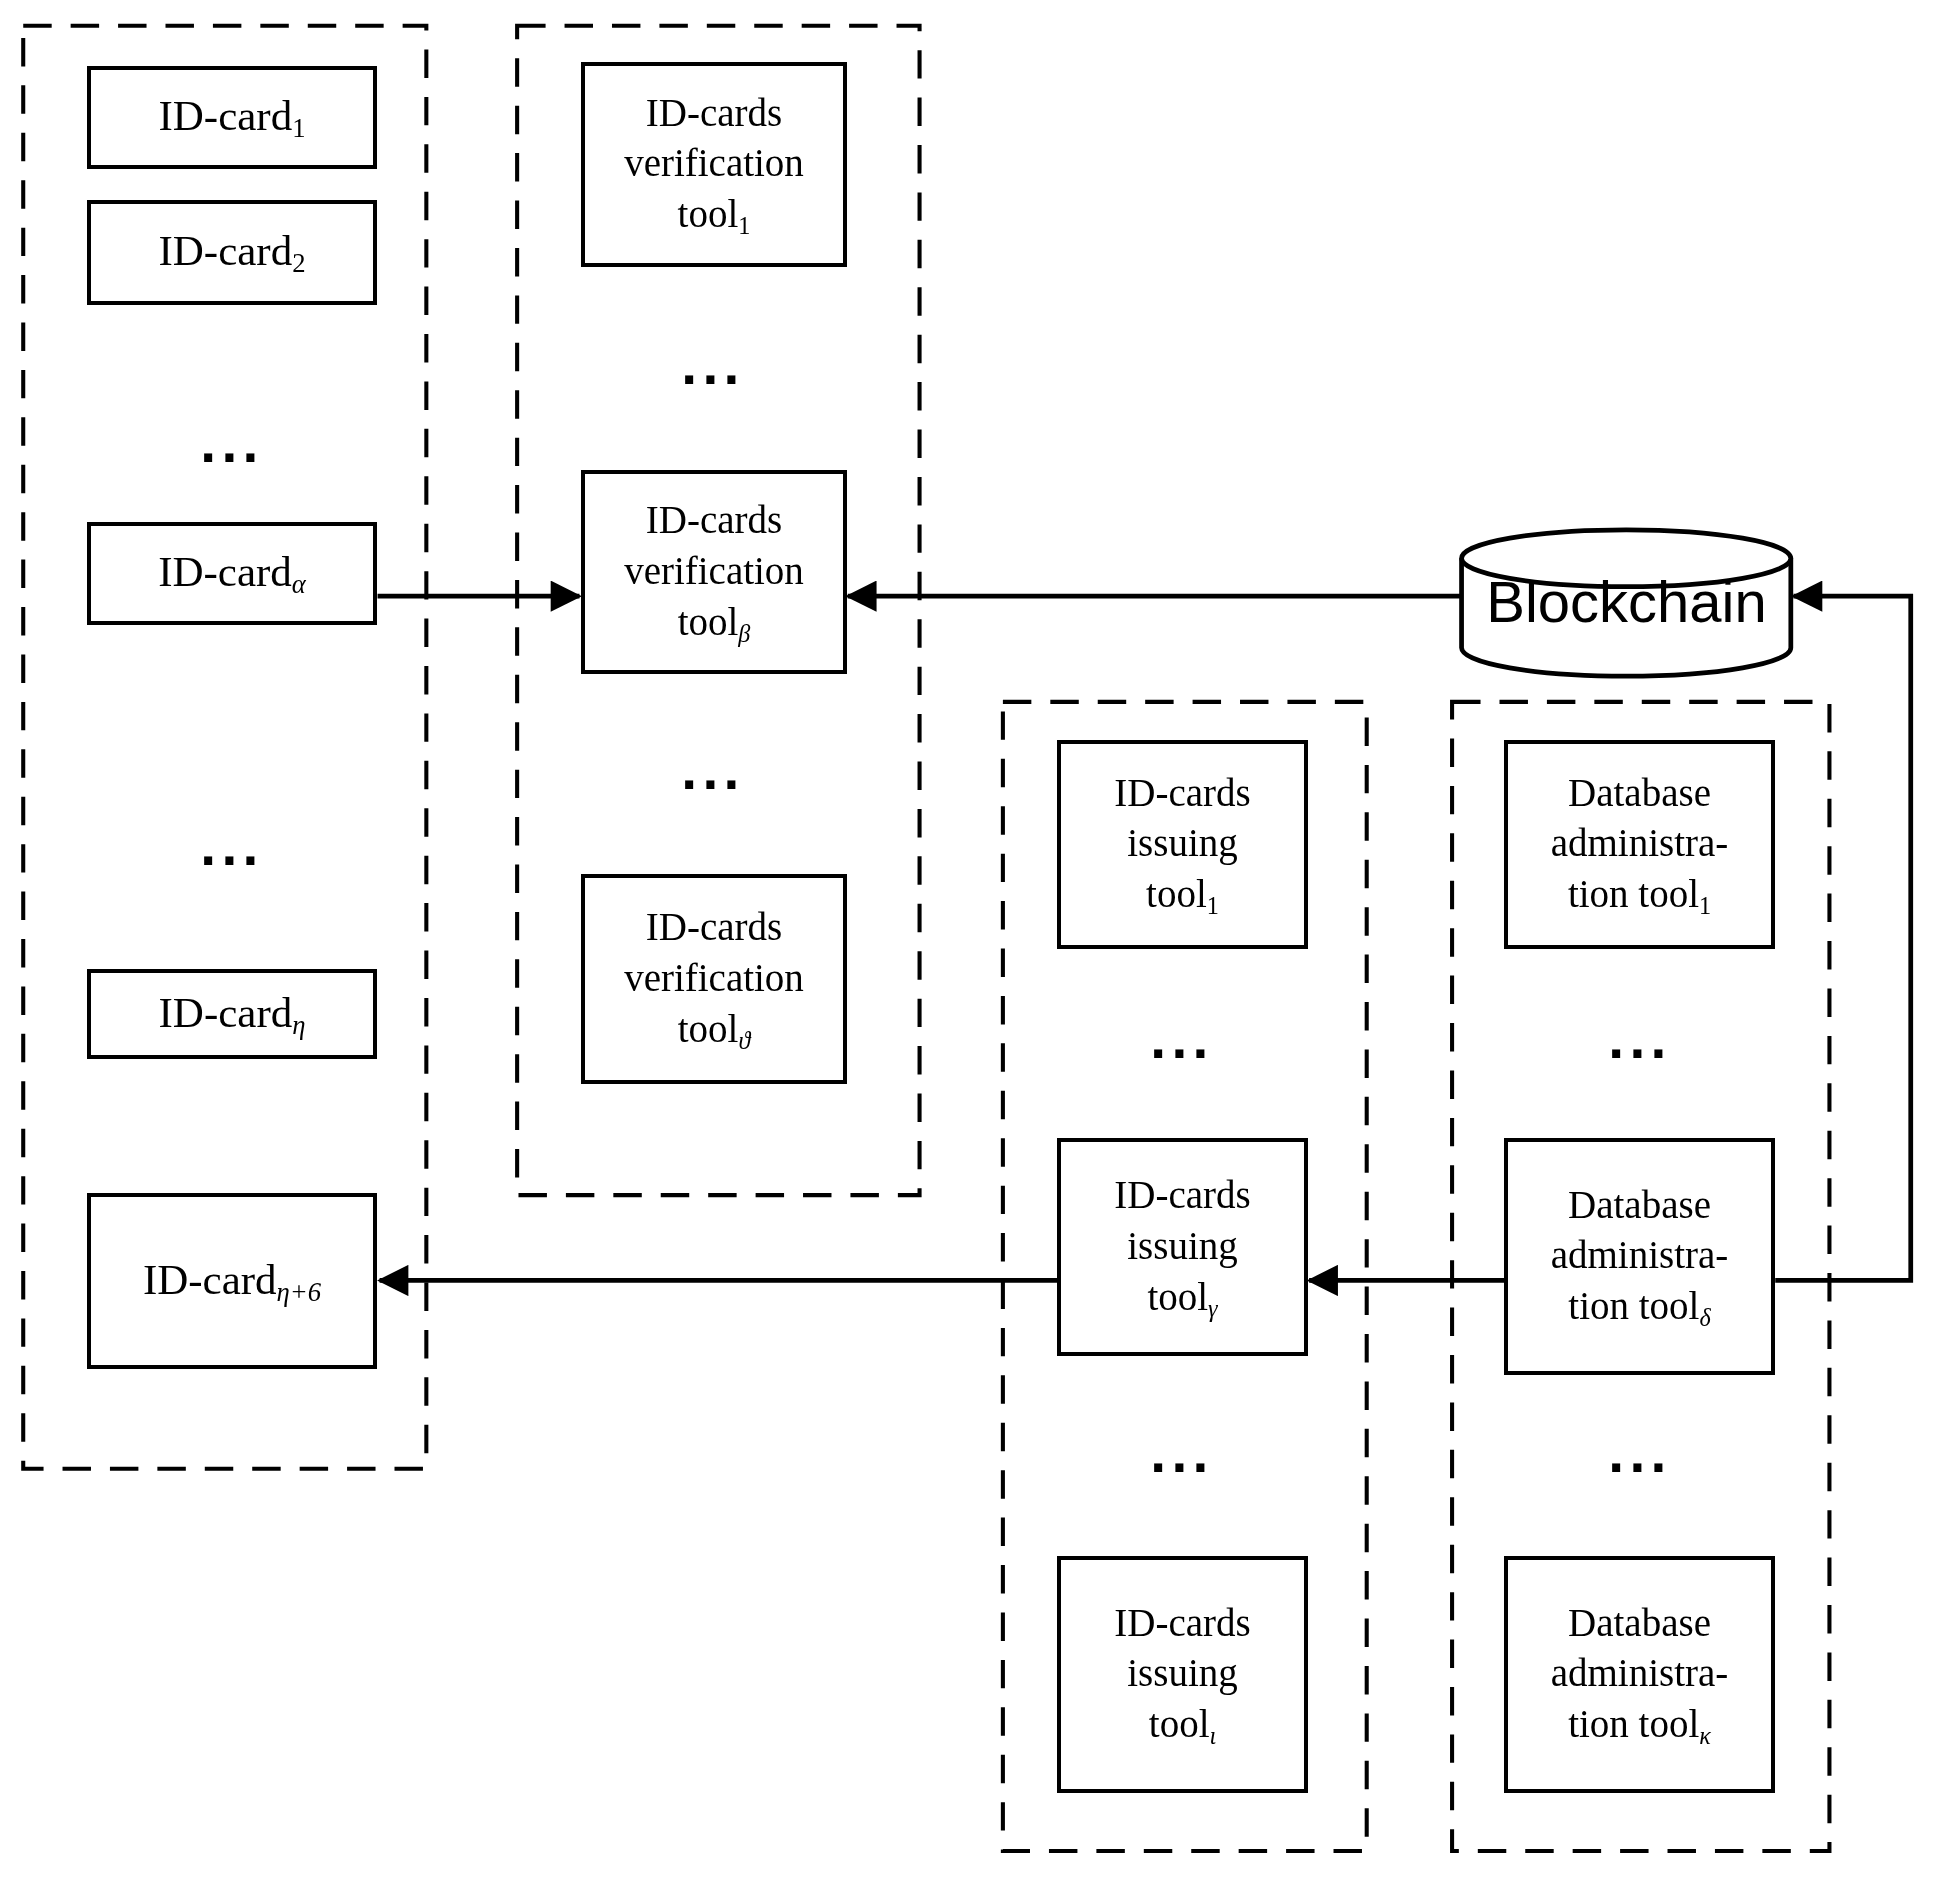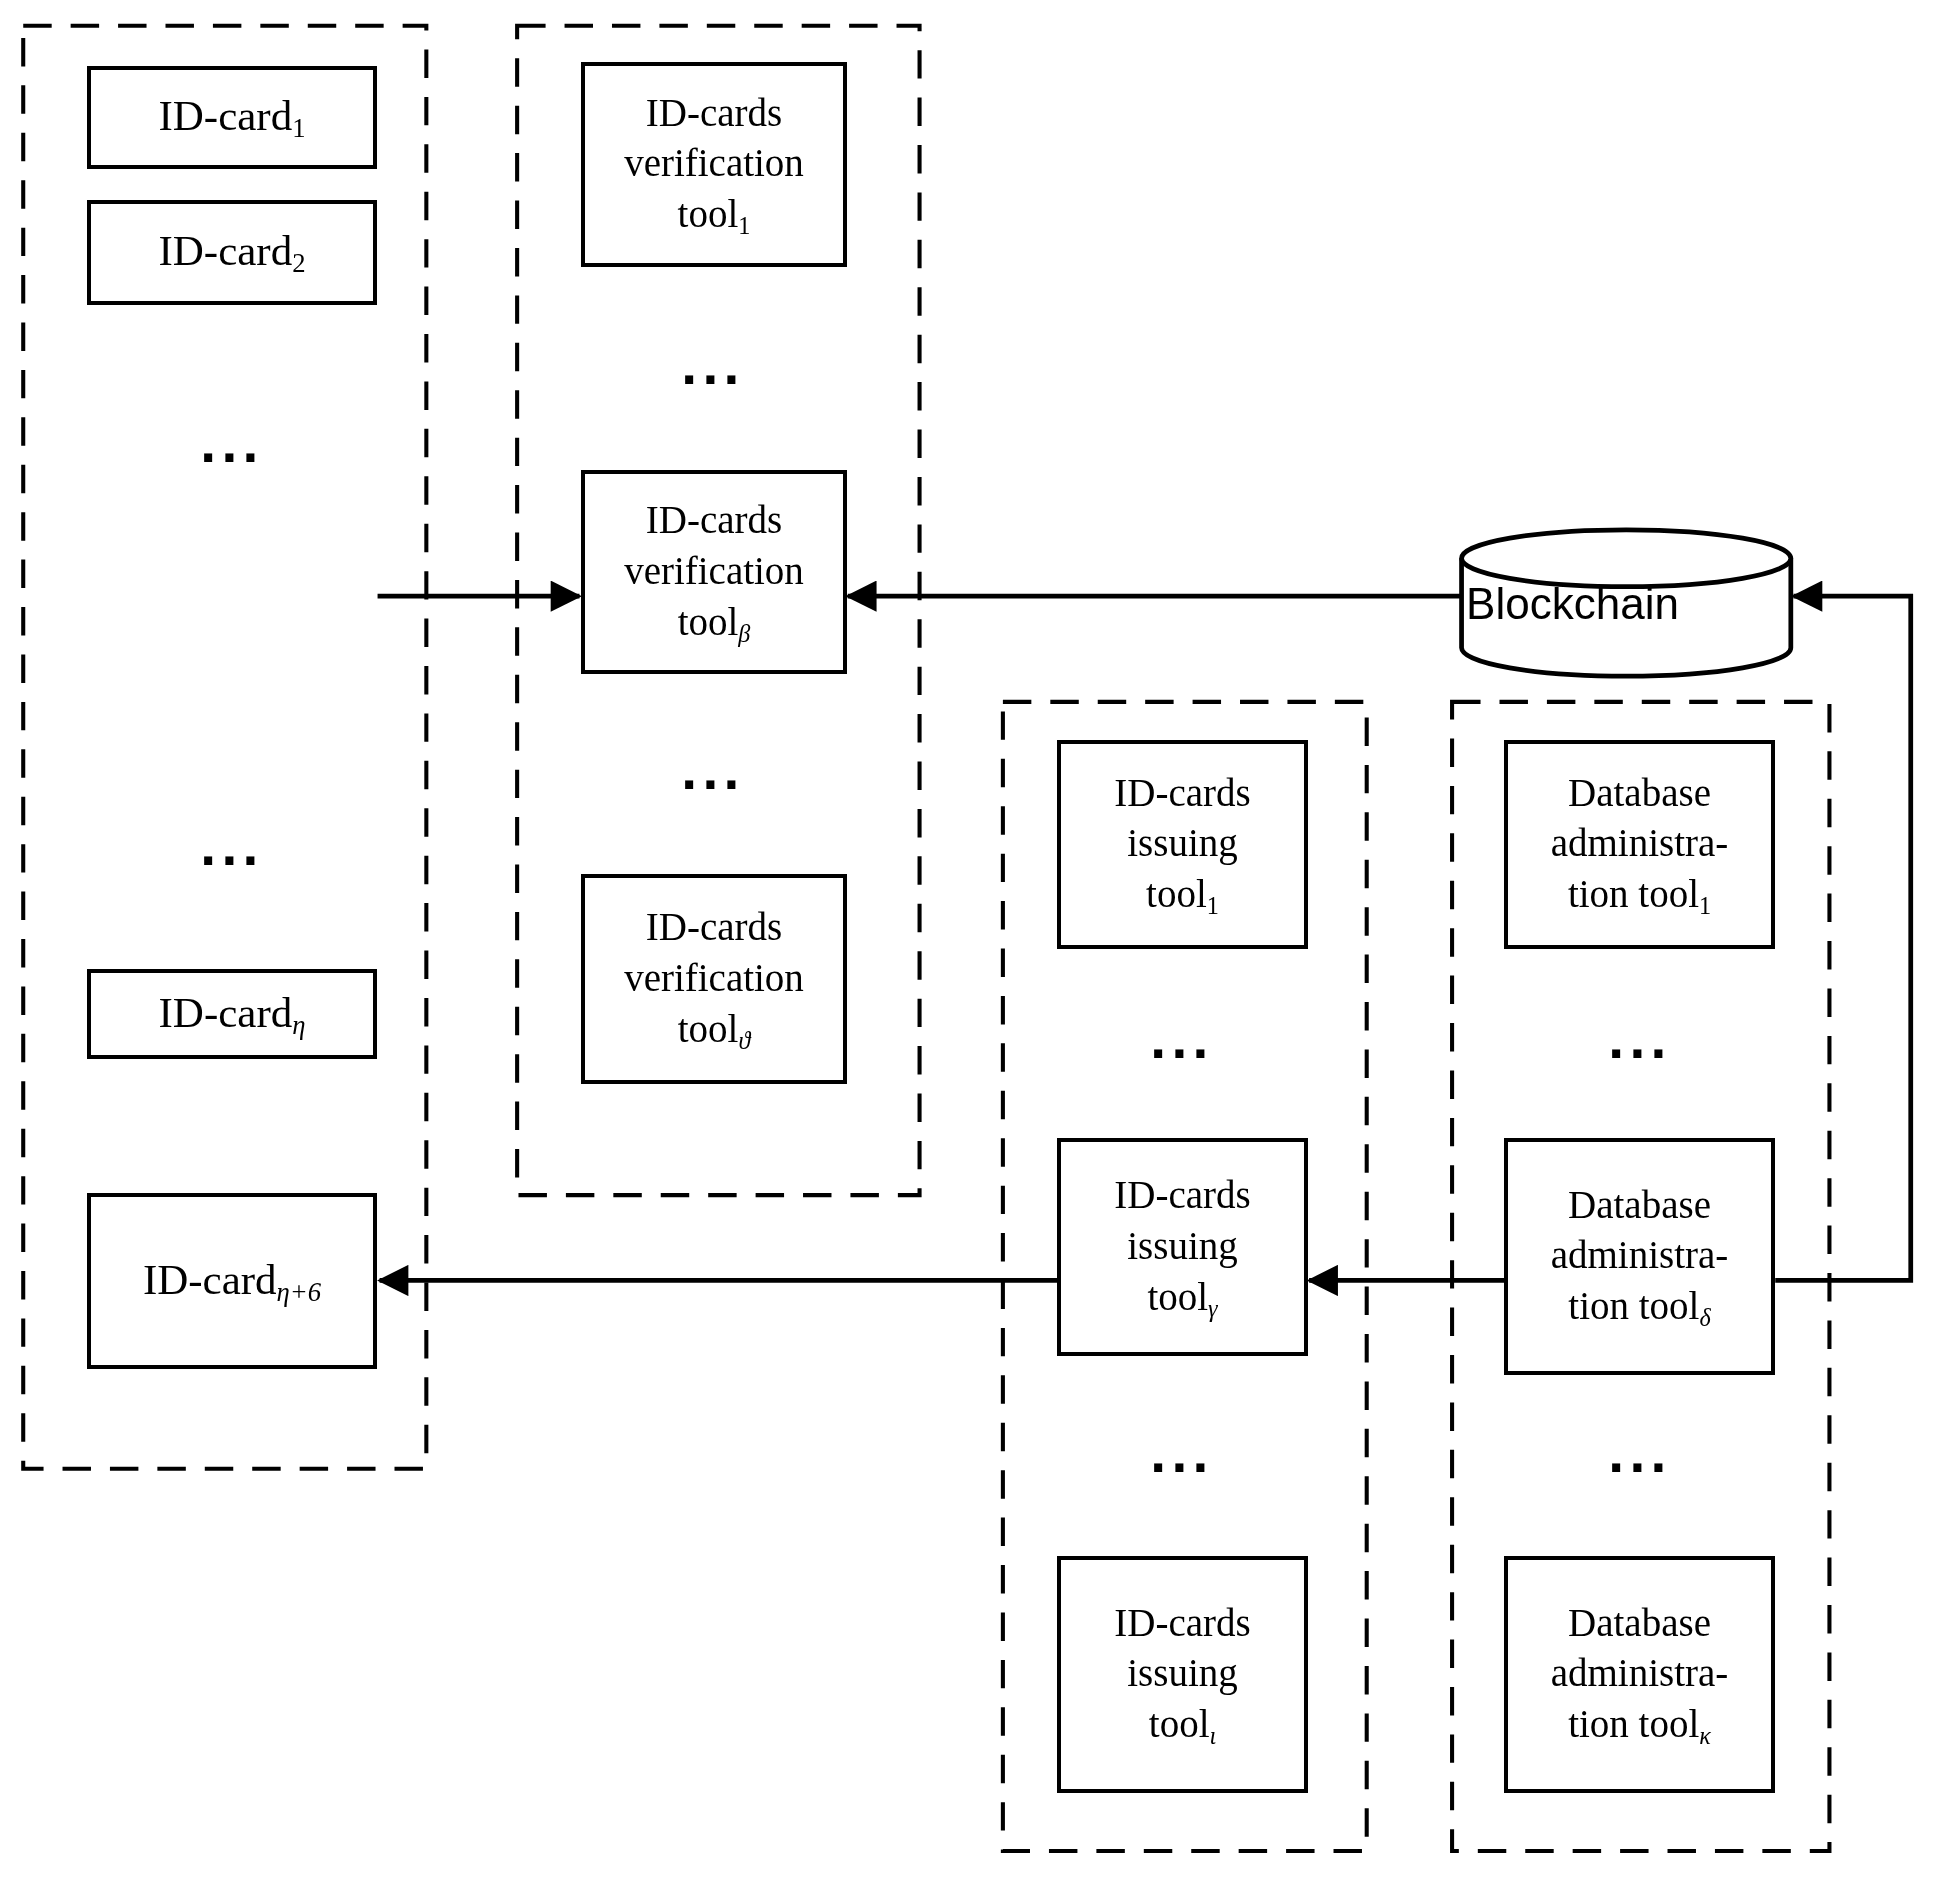--- a/index.html
+++ b/index.html
@@ -56,28 +56,28 @@
   .dots {
     position: absolute;
     transform: translate(-50%, -58%);
     font-size: 57px;
     font-weight: 700;
     letter-spacing: 5.4px;
     line-height: 1;
   }
   .cyl-label {
     position: absolute;
-    left: 1408px;
+    left: 1462px;
     top: 568px;
     width: 329px;
     height: 61px;
     display: flex;
-    align-items: flex-end;
+    align-items: flex-start;
     justify-content: center;
-    font-size: 44px;
+    font-size: 58px;
     background: transparent;
   }
 </style>
 </head>
 <body>
 
 <div id="canvas">
 
   <svg id="wires" viewBox="0 0 2857 2800">
     <defs>
@@ -107,20 +107,23 @@
     <span>Blockchain</span>
   </div>
 
   <div class="box" style="left:87px; top:66px;  width:290px; height:103px">
     <div class="lbl lbl-card"><span>ID-card</span><span class="sub">1</span></div>
   </div>
   <div class="box" style="left:87px; top:200px; width:290px; height:105px">
     <div class="lbl lbl-card"><span>ID-card</span><span class="sub">2</span></div>
   </div>
   <div class="dots" style="left:232px; top:447px">...</div>
+  <div class="box" style="left:87px; top:522px; width:290px; height:103px">
+    <div class="lbl lbl-card"><span>ID-card</span><span class="sub sub-greek">α</span></div>
+  </div>
   <div class="dots" style="left:232px; top:850px">...</div>
   <div class="box" style="left:87px; top:969px; width:290px; height:90px">
     <div class="lbl lbl-card"><span>ID-card</span><span class="sub sub-greek">η</span></div>
   </div>
   <div class="box" style="left:87px; top:1193px; width:290px; height:176px">
     <div class="lbl lbl-card"><span>ID-card</span><span class="sub sub-greek">η+6</span></div>
   </div>
 
   <div class="box" style="left:581px; top:62px; width:266px; height:205px">
     <div class="lbl lbl-tool"><span>ID-cards</span><br><span>verification</span><br><span>tool</span><span class="sub">1</span></div>

